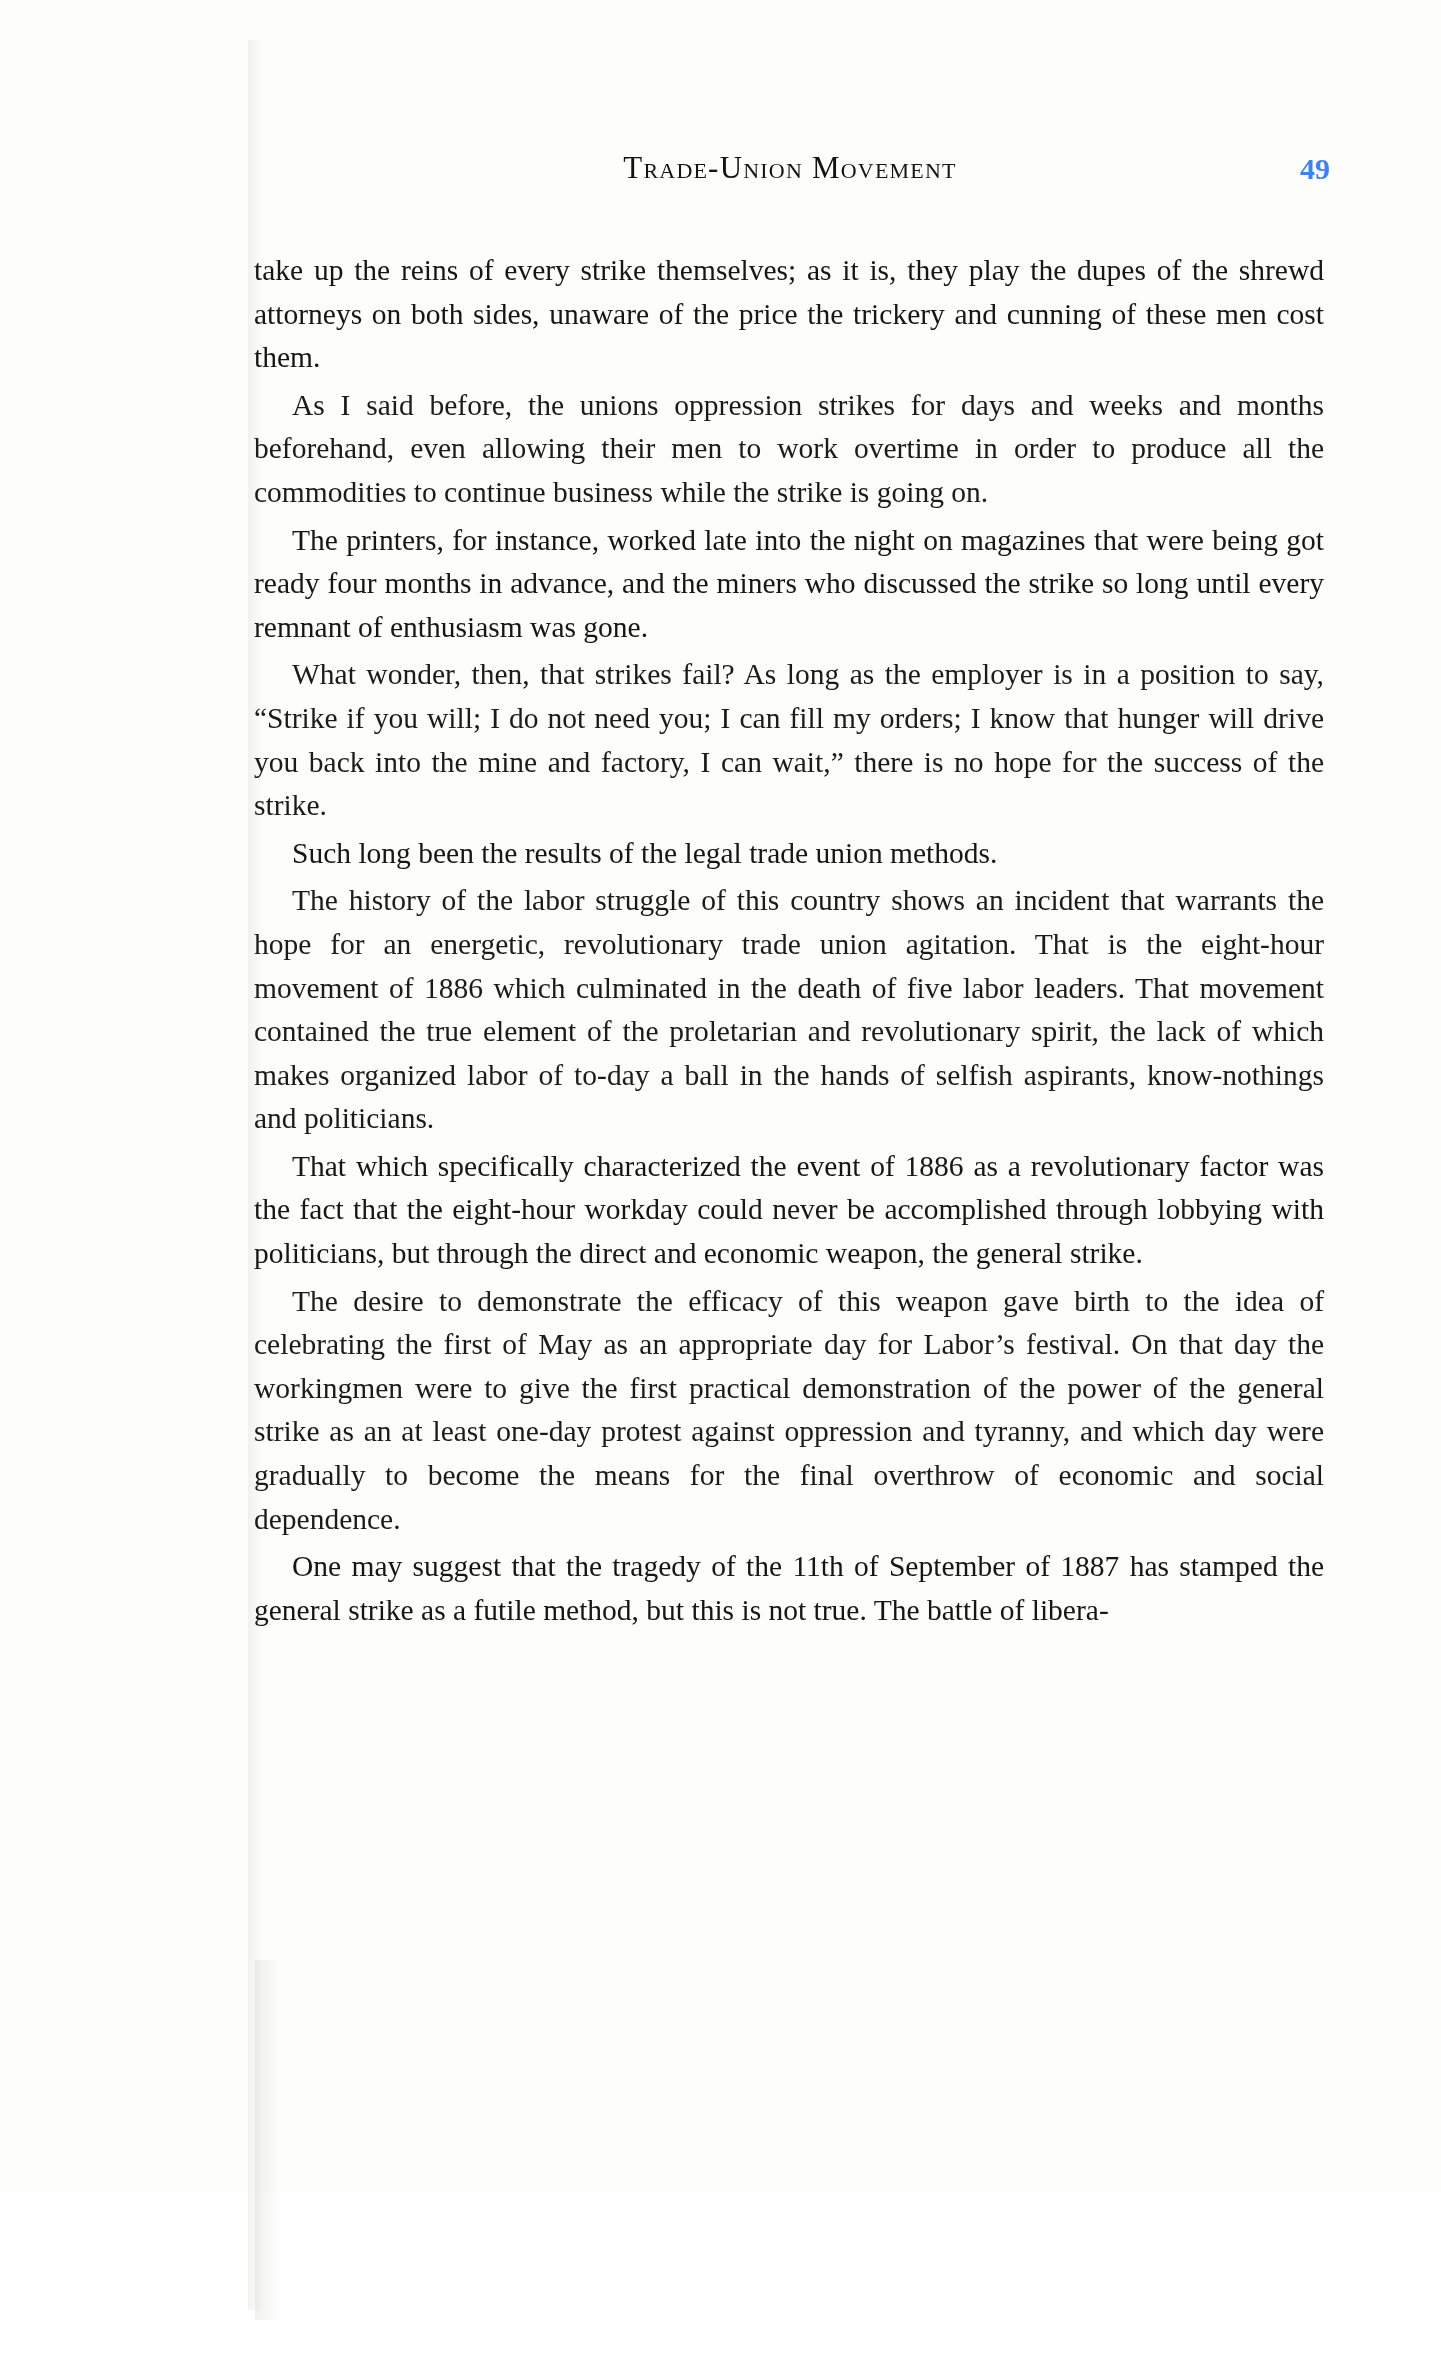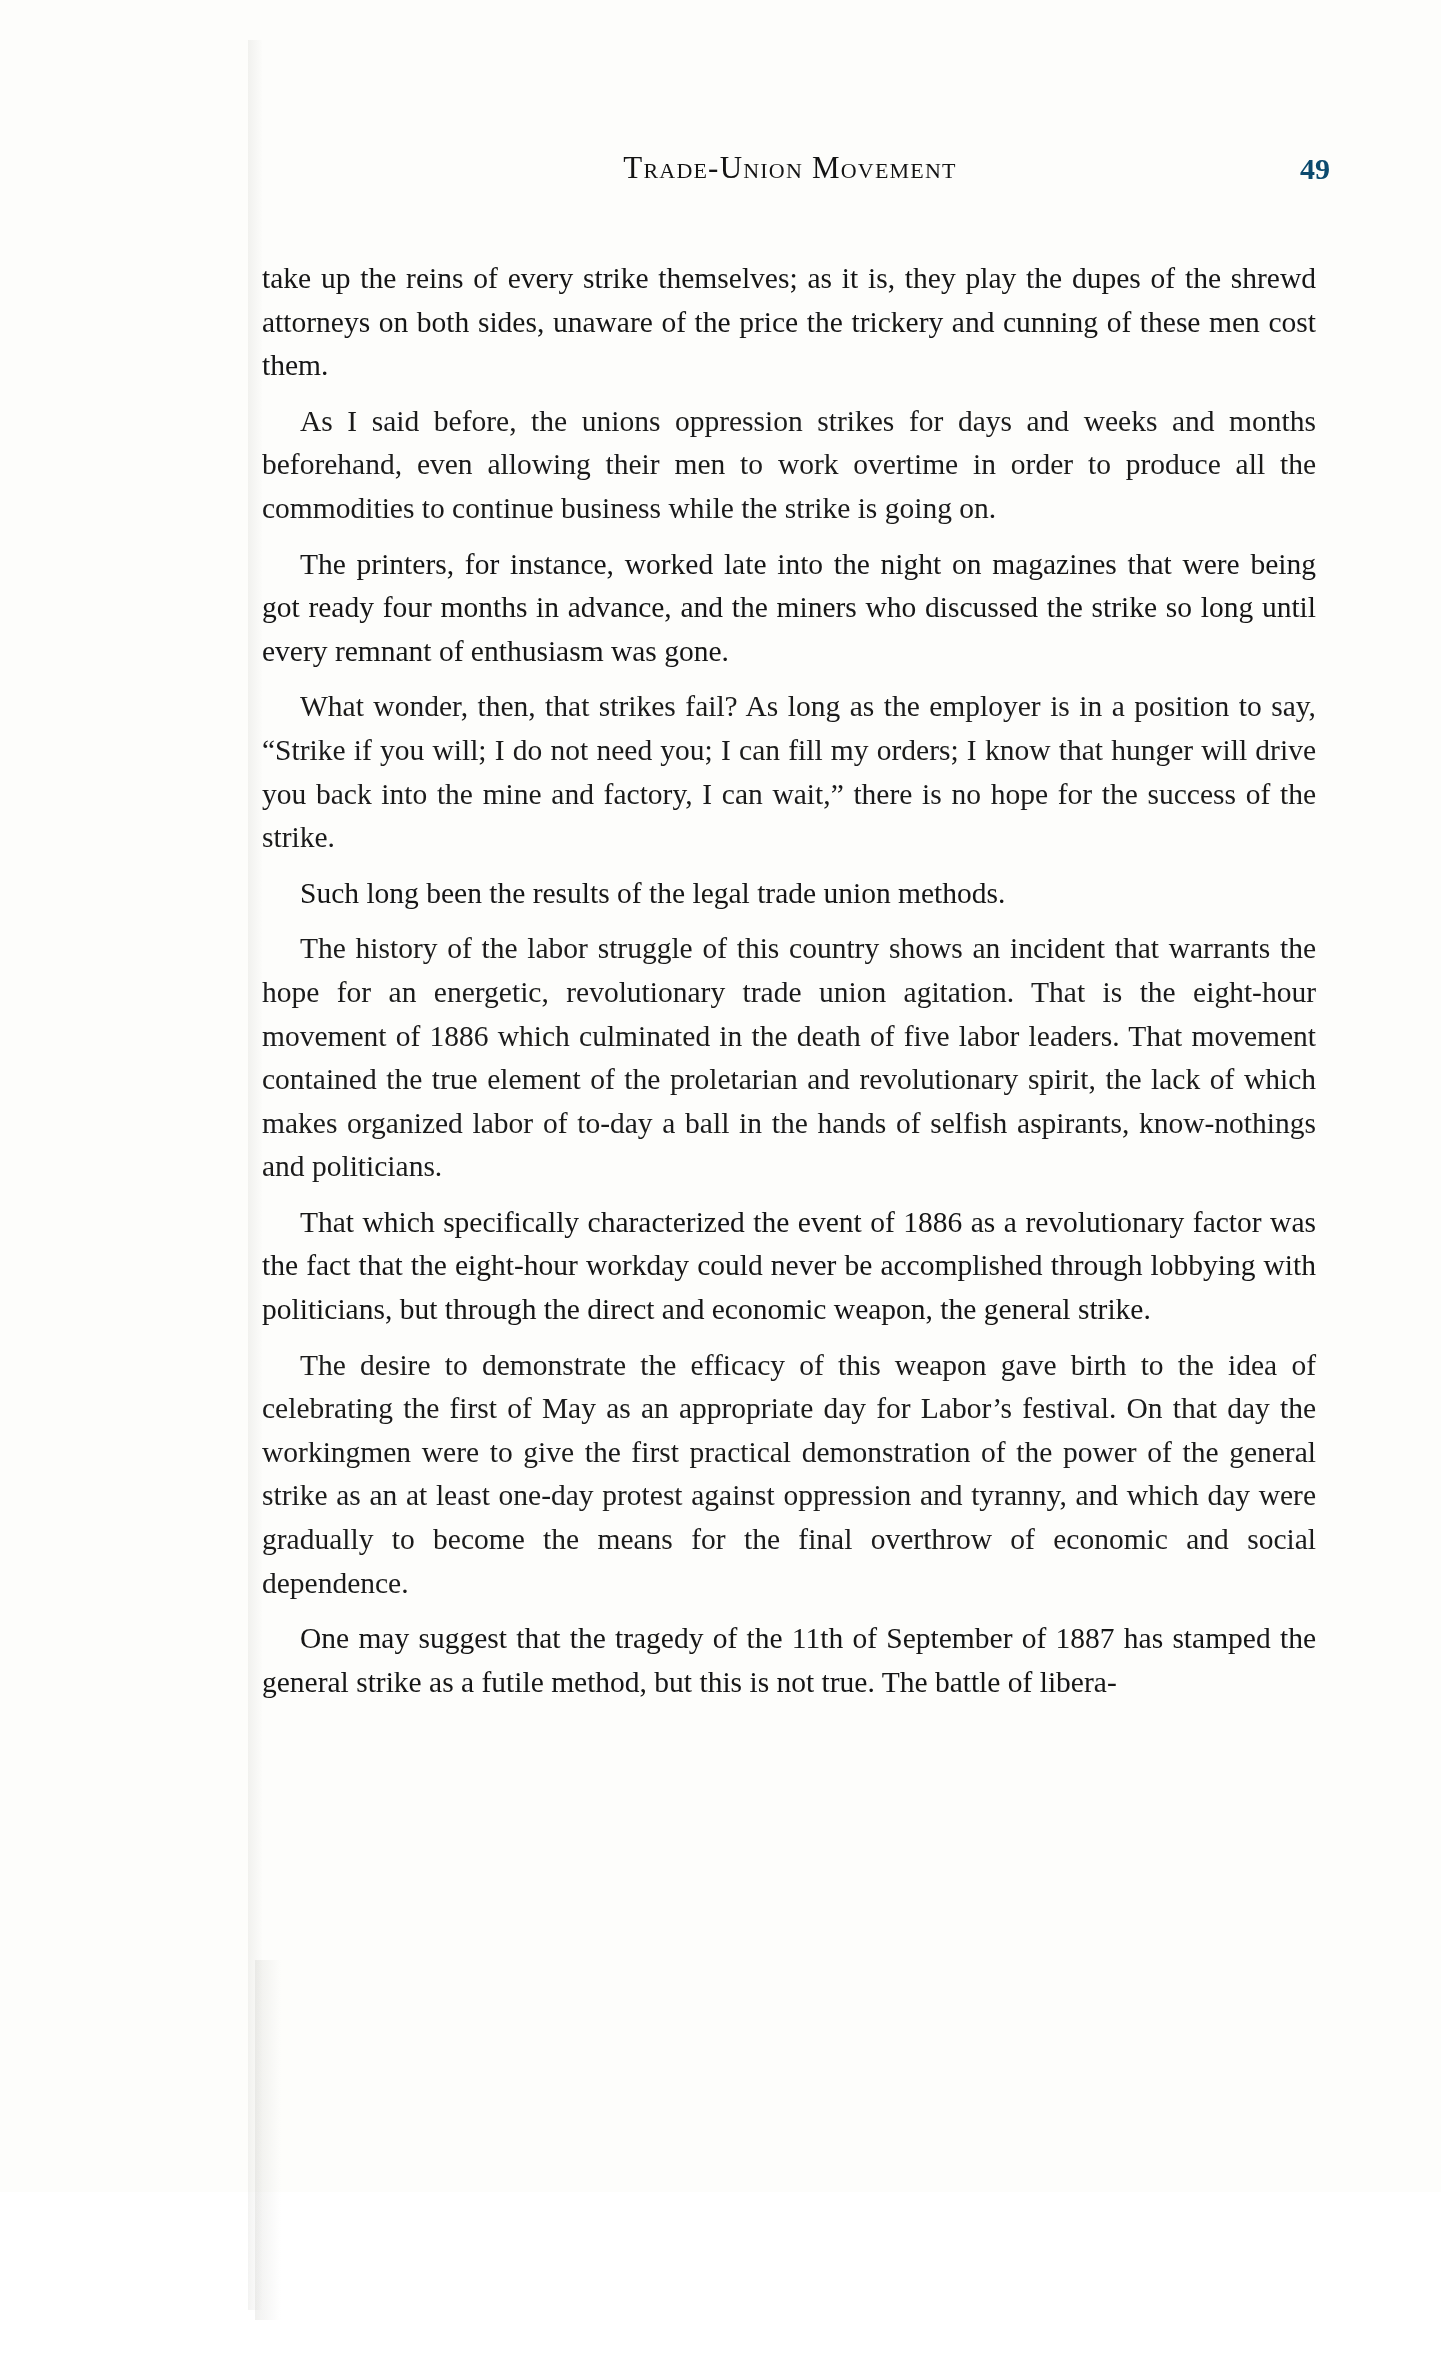--- a/index.html
+++ b/index.html
@@ -60,36 +60,36 @@
     letter-spacing: 1.2px;
     color: #141414;
     white-space: nowrap;
   }
   .folio {
     position: absolute;
     right: 0;
     bottom: 0;
     font-size: 30px;
     font-weight: bold;
-    color: #0c4a6e;
+    color: #3b82f6;
   }
 
   .body-text {
     position: absolute;
     left: 250px;
     top: 245px;
     width: 1078px;
     font-size: 29.5px;
     line-height: 43.6px;
     text-align: justify;
     text-justify: inter-word;
     color: #181818;
   }
   .body-text p {
-    margin: 12px;
+    margin: 4px;
     text-indent: 38px;
   }
   .body-text p.noindent {
     text-indent: 0;
   }
   
   .body-text p:nth-child(odd) { color: #161616; }
   .body-text p:nth-child(even) { color: #1b1b1b; }
 </style>
 </head>

